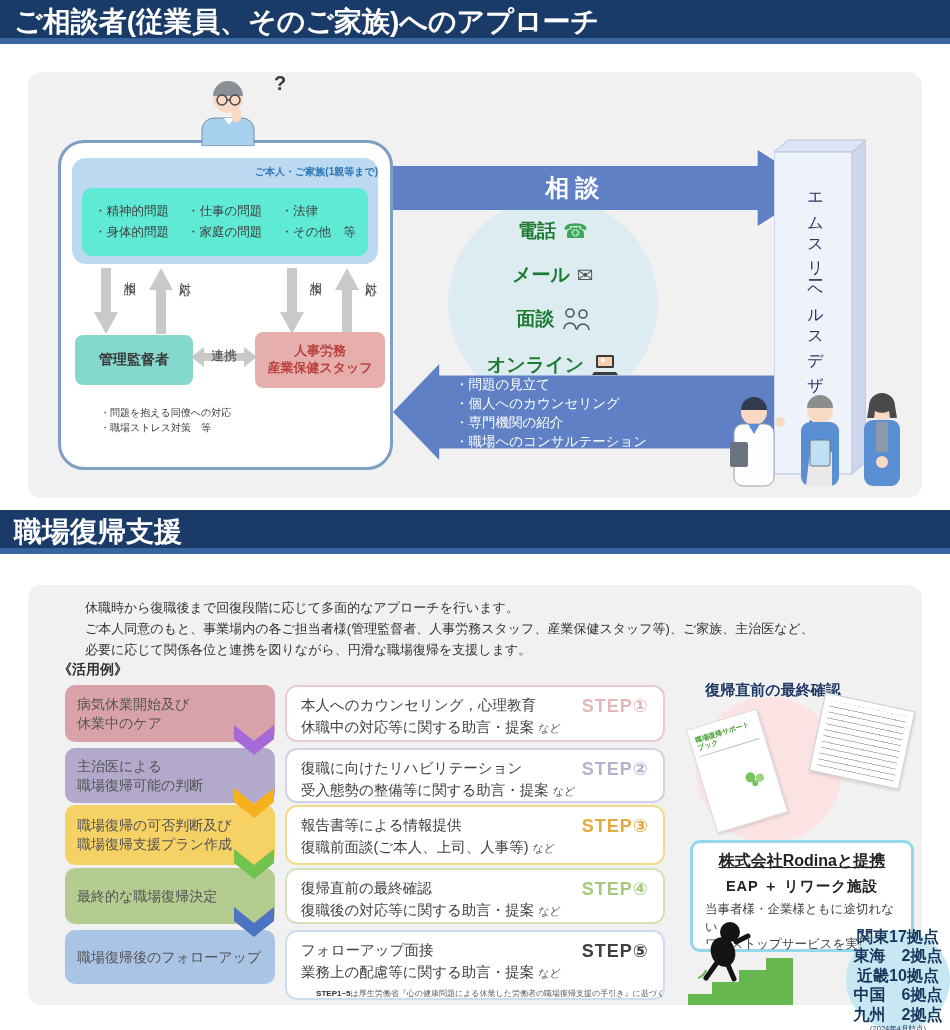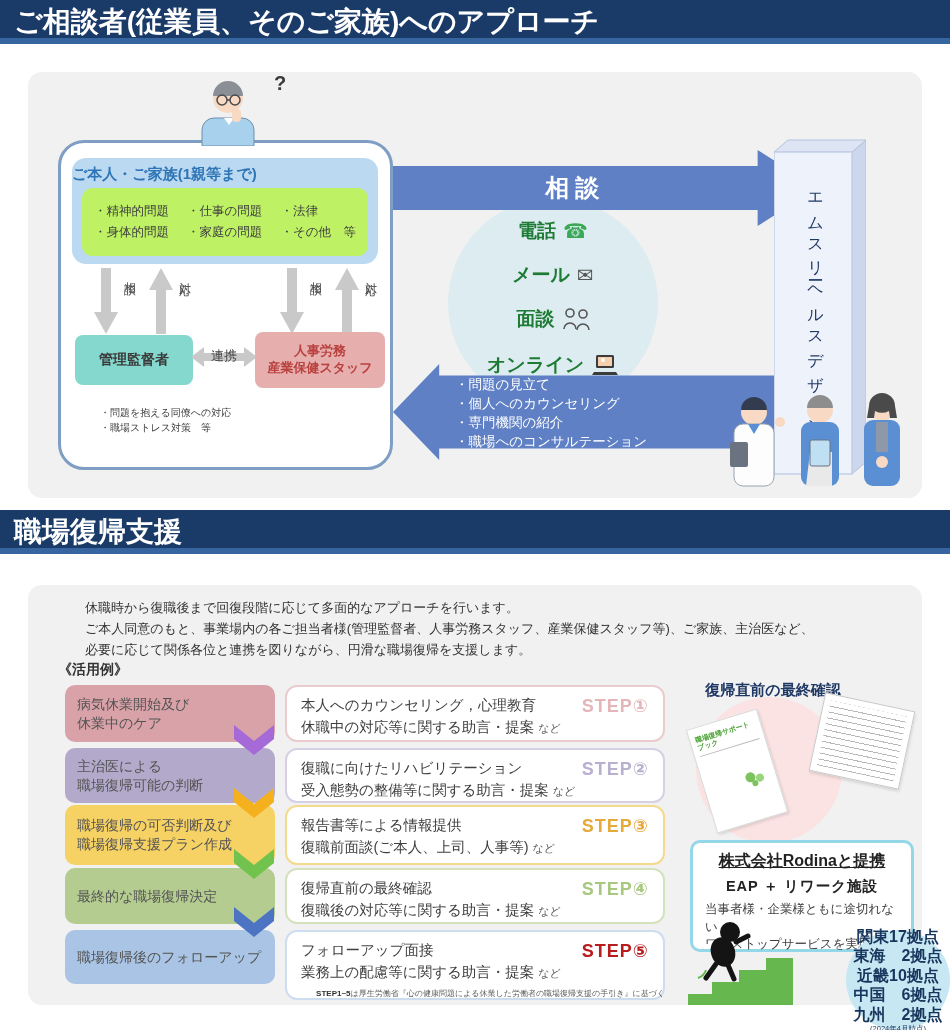--- a/index.html
+++ b/index.html
@@ -14,22 +14,22 @@
        border-bottom:6px solid #37659f;}
 
   .panel{position:absolute;left:28px;width:894px;background:#f1f1f1;border-radius:14px;}
   #panel1{top:72px;height:426px;}
   #panel2{top:585px;height:420px;}
 
   
   .outer-box{left:30px;top:68px;width:335px;height:330px;background:#fff;
              border:3px solid #7f9ec4;border-radius:26px;box-sizing:border-box;}
   .family-box{left:44px;top:86px;width:306px;height:106px;background:#bcd9f2;border-radius:14px;}
-  .family-title{left:0;top:7px;width:100%;text-align:left;color:#2e75b6;font-weight:bold;font-size:15px;}
-  .family-inner{left:10px;top:30px;width:286px;height:68px;background:#bef264;border-radius:10px;
+  .family-title{left:0;top:7px;width:100%;text-align:right;color:#2e75b6;font-weight:bold;font-size:10px;}
+  .family-inner{left:10px;top:30px;width:286px;height:68px;background:#5eead4;border-radius:10px;
                 display:flex;align-items:center;justify-content:space-between;box-sizing:border-box;padding:6px 12px;}
   .family-col span{display:block;font-size:12.5px;color:#3f3f3f;line-height:1.7;}
 
   .vpair{display:flex;align-items:flex-start;gap:3px;}
   .vlabel{writing-mode:vertical-rl;font-size:12px;color:#4a4a4a;letter-spacing:2px;margin-top:4px;}
 
   .teal-box{left:47px;top:263px;width:118px;height:50px;background:#85d8cd;border-radius:8px;
             display:flex;align-items:center;justify-content:center;font-size:14px;font-weight:bold;color:#3a3a3a;}
   .hr-box{left:227px;top:260px;width:130px;height:56px;background:#e7aeae;border-radius:8px;
           display:flex;align-items:center;justify-content:center;text-align:center;
@@ -286,21 +286,21 @@
     <span class="steplabel" style="color:#e6a93c;">STEP③</span>
   </div>
   <div class="abs sbox" style="top:283px;height:56px;border:2px solid #d3e2bc;">
     <div><span>復帰直前の最終確認</span></div>
     <div><span>復職後の対応等に関する助言・提案</span><span class="suffix">など</span></div>
     <span class="steplabel" style="color:#a9c87f;">STEP④</span>
   </div>
   <div class="abs sbox" style="top:345px;height:70px;border:2px solid #cdddf0;">
     <div><span>フォローアップ面接</span></div>
     <div><span>業務上の配慮等に関する助言・提案</span><span class="suffix">など</span></div>
-    <span class="steplabel" style="color:#b91c1c;">STEP⑤</span>
+    <span class="steplabel" style="color:#404040;">STEP⑤</span>
   </div>
 
   <div class="abs footnote">
     <b>STEP1~5</b><span>は厚生労働省『心の健康問題による休業した労働者の職場復帰支援の手引き』に基づく</span>
   </div>
 
   <div class="abs pink-circle"></div>
   <div class="abs tools-title">復帰直前の最終確認</div>
   <div class="abs booklet">
     <div class="bk-title">職場復帰サポートブック</div>

